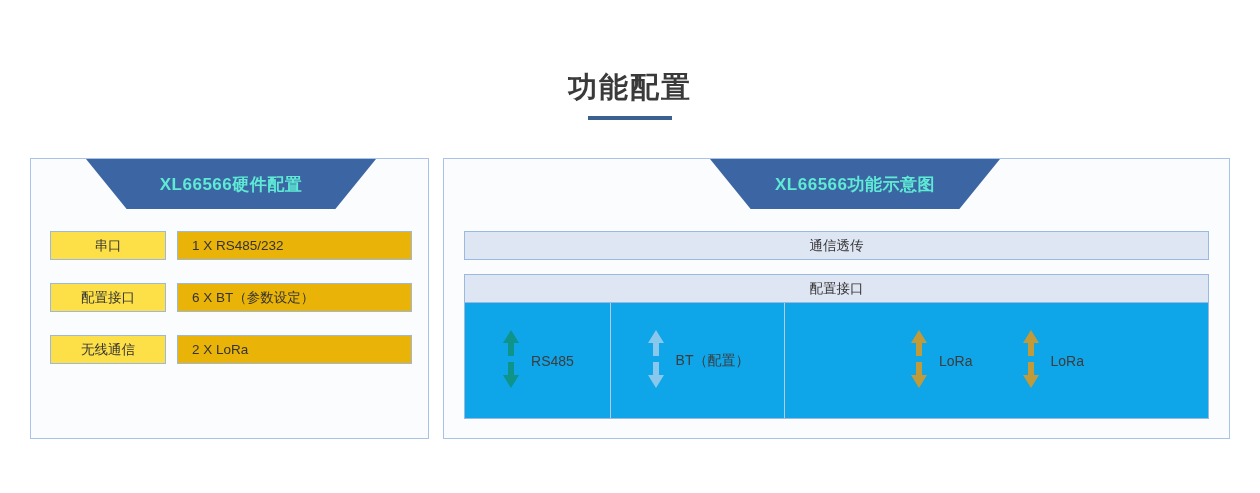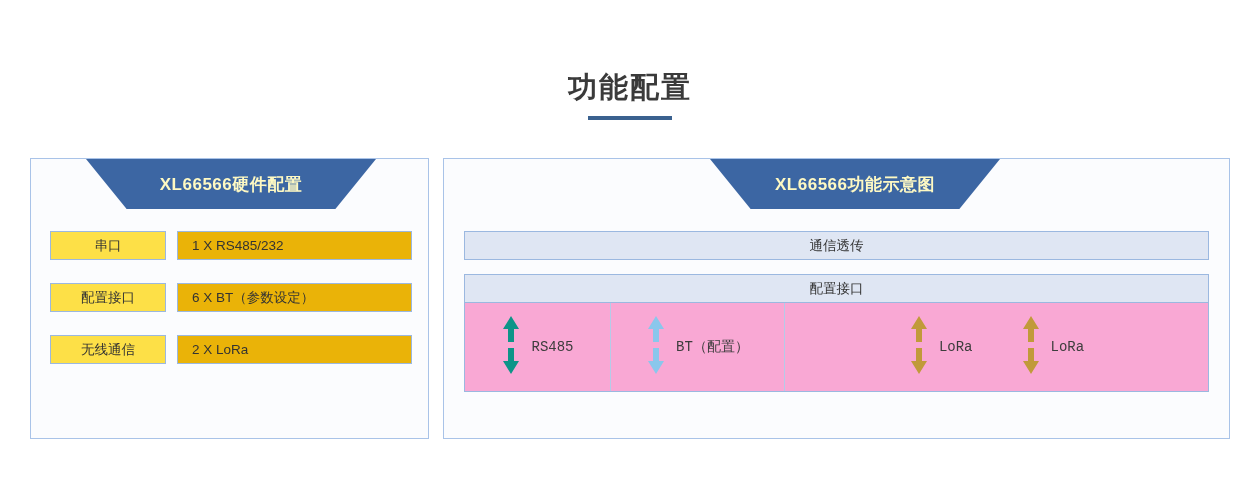--- a/index.html
+++ b/index.html
@@ -45,21 +45,21 @@
   }
   #panel-left  { left: 30px;  top: 158px; width: 399px; height: 281px; }
   #panel-right { left: 443px; top: 158px; width: 787px; height: 281px; }
 
   
   .banner {
     position: absolute;
     top: 0;
     height: 50px;
     background: #3c66a3;
-    color: #fef9c3;
+    color: #5eead4;
     font-size: 17px;
     font-weight: bold;
     display: flex;
     align-items: center;
     justify-content: center;
     letter-spacing: 0.5px;
     -webkit-clip-path: polygon(0 0, 100% 0, 86% 100%, 14% 100%);
     clip-path: polygon(0 0, 100% 0, 86% 100%, 14% 100%);
   }
   #banner-left  { left: 55px;  width: 290px; }
@@ -121,24 +121,23 @@
     font-size: 13.5px;
     display: flex;
     align-items: center;
     justify-content: center;
   }
   .bar-gap { height: 14px; }
   .iface-block {
     border: 1px solid #9bb8e0;
     border-top: none;
     box-sizing: border-box;
-    background: #f9a8d4;
-    display: flex;
-    height: 89px;
-    font-family: Liberation Mono, monospace;
+    background: #0ea5e9;
+    display: flex;
+    height: 116px;
   }
   .iface-cell {
     display: flex;
     align-items: center;
     justify-content: center;
     border-right: 1px solid #b5cbe8;
     box-sizing: border-box;
   }
   .iface-cell:last-child { border-right: none; }
   #cell-rs485 { width: 146px; }

